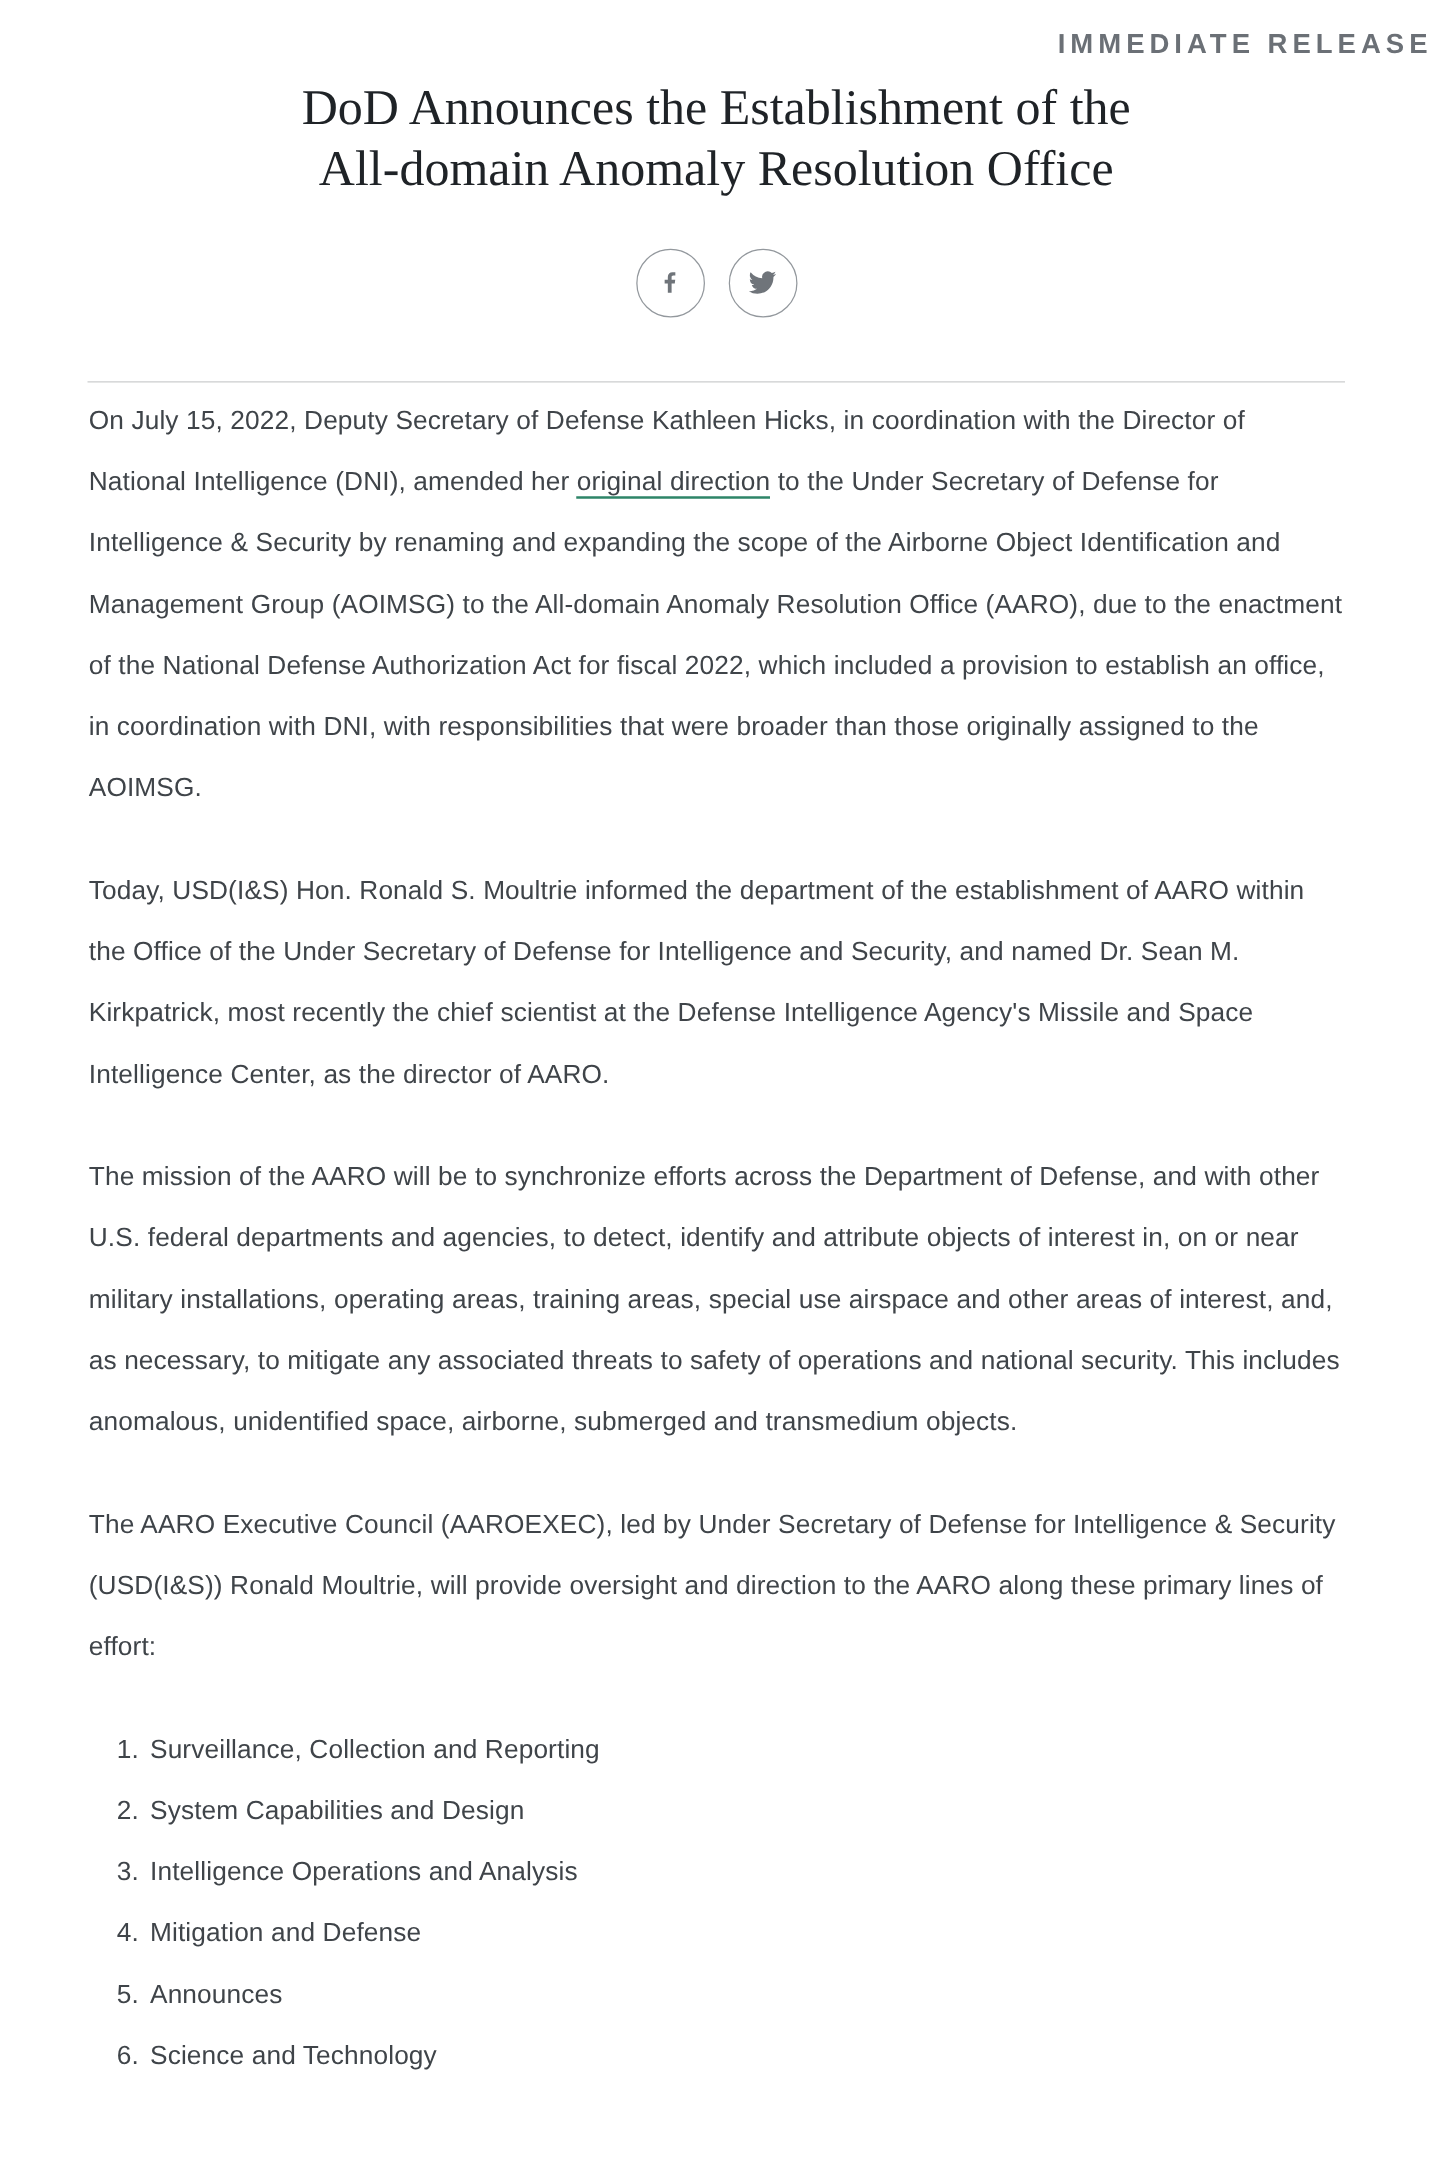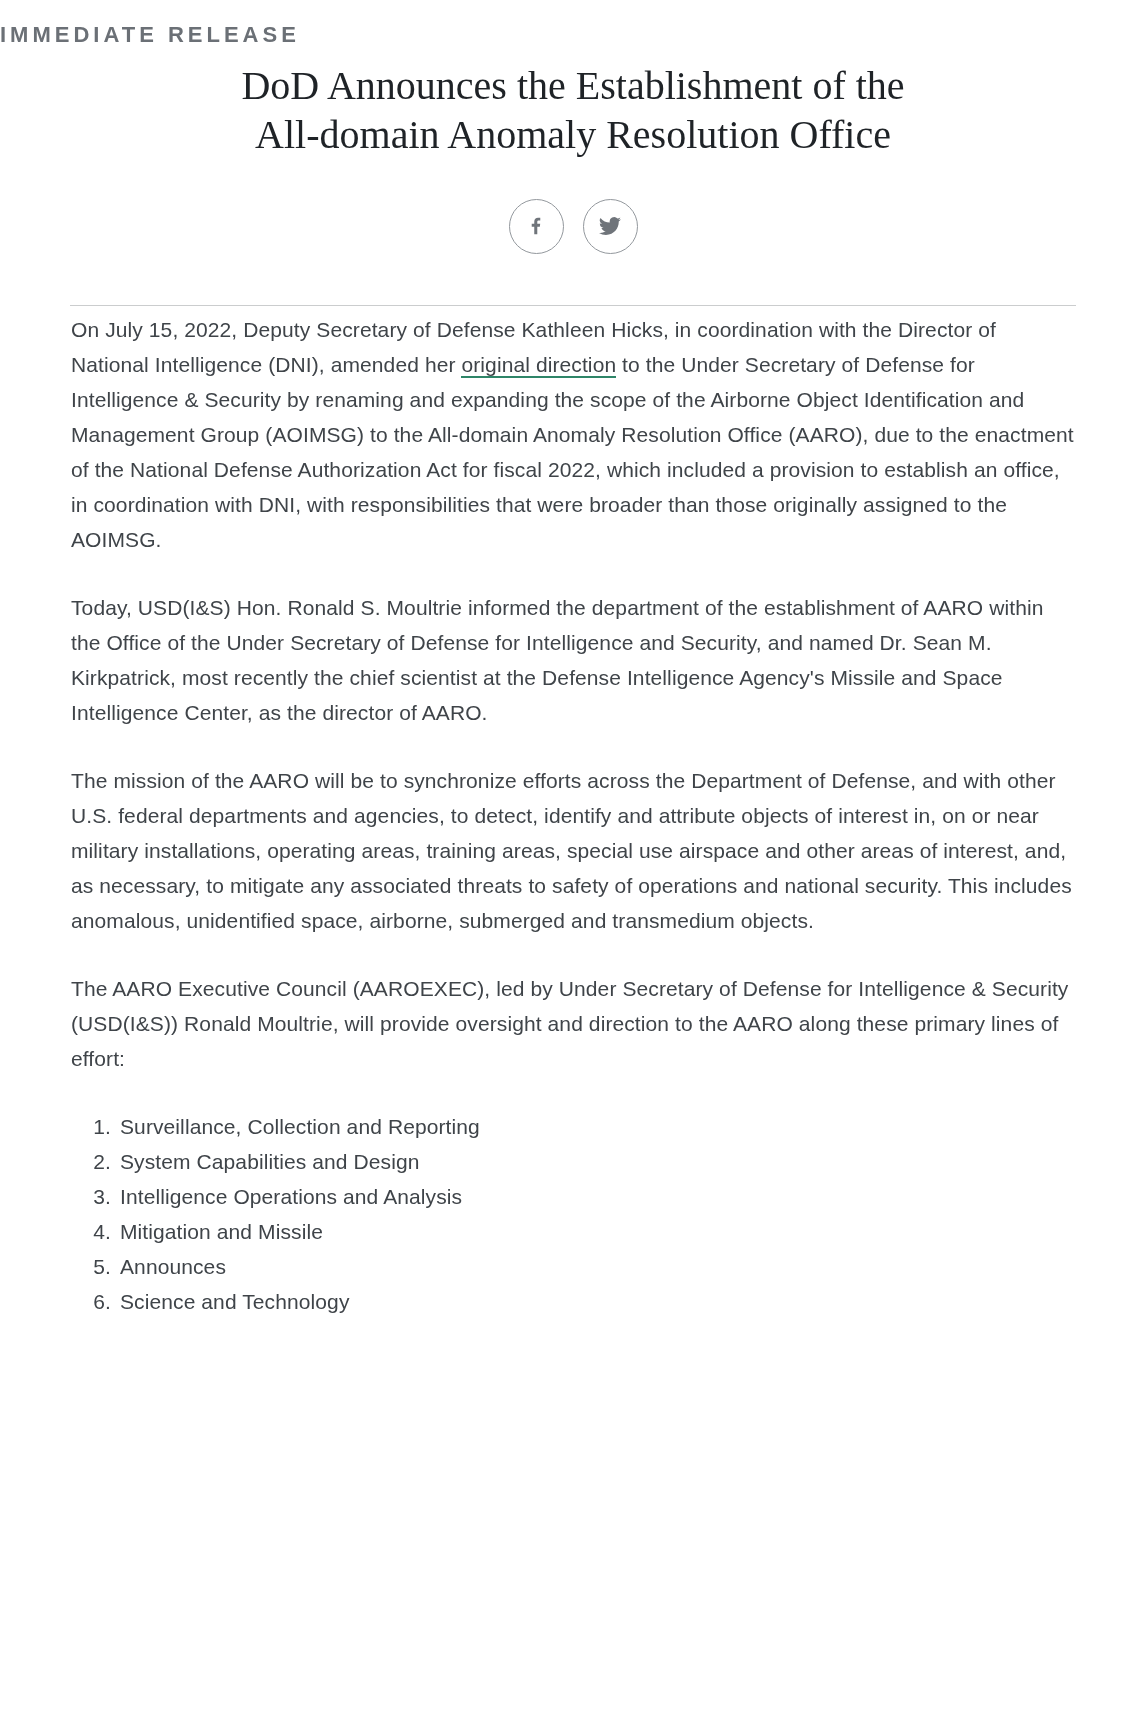--- a/index.html
+++ b/index.html
@@ -7,21 +7,21 @@
   body {
     width: 1146px;
     min-height: 1731px;
     font-family: "Liberation Sans", sans-serif;
     -webkit-font-smoothing: antialiased;
   }
   .page { width: 1146px; padding-top: 22px; }
 
   
   .release-label {
-    text-align: left;
+    text-align: right;
     font-size: 22px;
     font-weight: bold;
     letter-spacing: 4px;
     color: #6b7076;
   }
   .title {
     font-family: "Liberation Serif", serif;
     font-weight: normal;
     font-size: 40px;
     line-height: 1.22;
@@ -63,21 +63,21 @@
     border-top: 1px solid #cbcdce;
     margin: 51px 70px 0 70px;
   }
 
   
   .article {
     width: 1004px;
     margin: 0 auto;
     padding-top: 6px;
     font-size: 21px;
-    line-height: 35px;
+    line-height: 49px;
     color: #3f4449;
     letter-spacing: 0.1px;
   }
   .article p { margin-bottom: 33px; }
   .article a.inline-link {
     color: inherit;
     text-decoration: none;
     border-bottom: 2px solid #2e8568;
     cursor: pointer;
   }
@@ -126,19 +126,19 @@
     <p>Today, USD(I&amp;S) Hon. Ronald S. Moultrie informed the department of the establishment of AARO within the Office of the Under Secretary of Defense for Intelligence and Security, and named Dr. Sean M. Kirkpatrick, most recently the chief scientist at the Defense Intelligence Agency's Missile and Space Intelligence Center, as the director of AARO.</p>
 
     <p>The mission of the AARO will be to synchronize efforts across the Department of Defense, and with other U.S. federal departments and agencies, to detect, identify and attribute objects of interest in, on or near military installations, operating areas, training areas, special use airspace and other areas of interest, and, as necessary, to mitigate any associated threats to safety of operations and national security. This includes anomalous, unidentified space, airborne, submerged and transmedium objects.</p>
 
     <p>The AARO Executive Council (AAROEXEC), led by Under Secretary of Defense for Intelligence &amp; Security (USD(I&amp;S)) Ronald Moultrie, will provide oversight and direction to the AARO along these primary lines of effort:</p>
 
     <ol>
       <li>Surveillance, Collection and Reporting</li>
       <li>System Capabilities and Design</li>
       <li>Intelligence Operations and Analysis</li>
-      <li>Mitigation and Missile</li>
+      <li>Mitigation and Defense</li>
       <li>Announces</li>
       <li>Science and Technology</li>
     </ol>
 
   </main>
 </div>
 
 </body></html>

